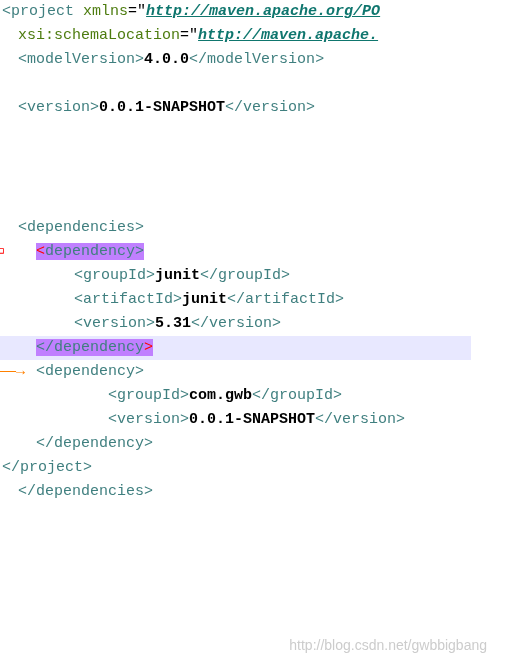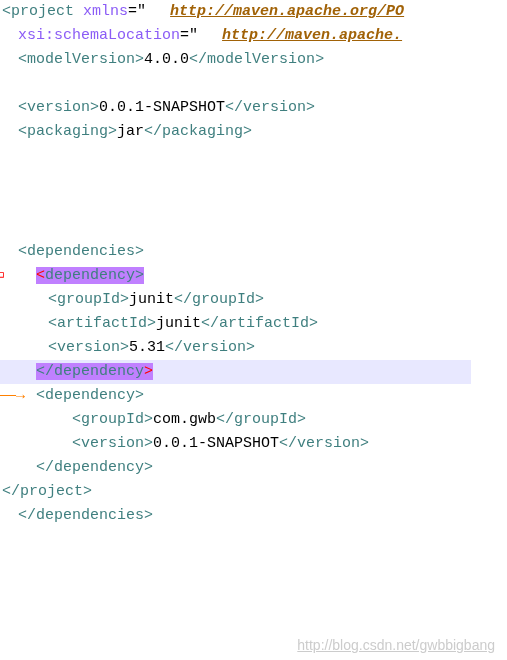--- a/index.html
+++ b/index.html
@@ -13,78 +13,76 @@
     line-height: 1.6;
     white-space: nowrap;
   }
   .line {
     height: 24px;
     line-height: 24px;
     position: relative;
     padding-left: 2px;
   } 
   .teal { color:#3f7f7f; }
-  .attr { color:#8b5cf6;text-align:right; }
-  .link { color:#a16207; text-decoration: underline; font-weight:bold; font-style:italic;margin-left:24px;}
-  .black { color:#000000; font-weight:normal; }
+  .attr { color:#4d7c0f;text-align:right; }
+  .link { color:#0f766e; text-decoration: underline; font-weight:bold; font-style:italic;}
+  .black { color:#000000; font-weight:bold; }
   .highlight-line {
     background:#e8e8ff;
   }
   .hl-tag {
     background:#c080ff;
     color:#ff0000;
   }
   .hl-mid {
     background:#c080ff;
     color:#3f7f7f;
   }
   .indent1 { padding-left: 18px; }
   .indent2 { padding-left: 36px; }
-  .indent3 { padding-left: 48px; }
-  .indent4 { padding-left: 72px; }
+  .indent3 { padding-left: 74px; }
+  .indent4 { padding-left: 108px; }
   .arrow {
     color:#ff8000;
     position:absolute;
     left:2px;
   }
   .error-mark {
     position:absolute;
     left:-2px;
     color:#ff0000;
     font-size:10px;
   }
   .watermark {
     position:absolute;
-    right:12px;
+    right:20px;
     bottom:4px;
     color:#cccccc;
     font-size:14px;
     font-family: Arial, sans-serif;
-    text-decoration: underline;
   }
   .container { position:relative; width:507px; height:660px; overflow:hidden;}
 </style>
 </head>
 <body>
 
 <div class="container">
 
 <div class="line"><span class="teal">&lt;</span><span style="color:#3f7f7f">project</span><span> </span><span class="attr">xmlns</span><span class="black" style="font-weight:normal">="</span><span class="link">http://maven.apache.org/PO</span></div>
 
 <div class="line indent1"><span class="attr">xsi:schemaLocation</span><span style="font-weight:normal">="</span><span class="link">http://maven.apache.</span></div>
 
 <div class="line indent1"><span class="teal">&lt;</span><span class="teal">modelVersion</span><span class="teal">&gt;</span><span class="black">4.0.0</span><span class="teal">&lt;/</span><span class="teal">modelVersion</span><span class="teal">&gt;</span></div>
 
 <div class="line">&nbsp;</div>
 
 
 
 <div class="line indent1"><span class="teal">&lt;</span><span class="teal">version</span><span class="teal">&gt;</span><span class="black">0.0.1-SNAPSHOT</span><span class="teal">&lt;/</span><span class="teal">version</span><span class="teal">&gt;</span></div>
 
-<div class="line indent1"><span class="teal">&lt;</span><span class="teal">packaging</span><span class="teal">&gt;</span><span class="black">jar</span><span class="teal">&lt;/</span><span class="teal">packaging</span><span class="teal">&gt;</span></div>
 
 <div class="line">&nbsp;</div>
 <div class="line">&nbsp;</div>
 <div class="line">&nbsp;</div>
 <div class="line">&nbsp;</div>
 
 <div class="line indent1"><span class="teal">&lt;</span><span class="teal">dependencies</span><span class="teal">&gt;</span></div>
 
 <div class="line indent2" style="position:relative;"><span class="error-mark">⊐</span><span class="hl-tag" style="color:#ff0000;background:#c080ff;">&lt;</span><span class="hl-mid">dependency</span><span class="hl-mid">&gt;</span></div>
 

